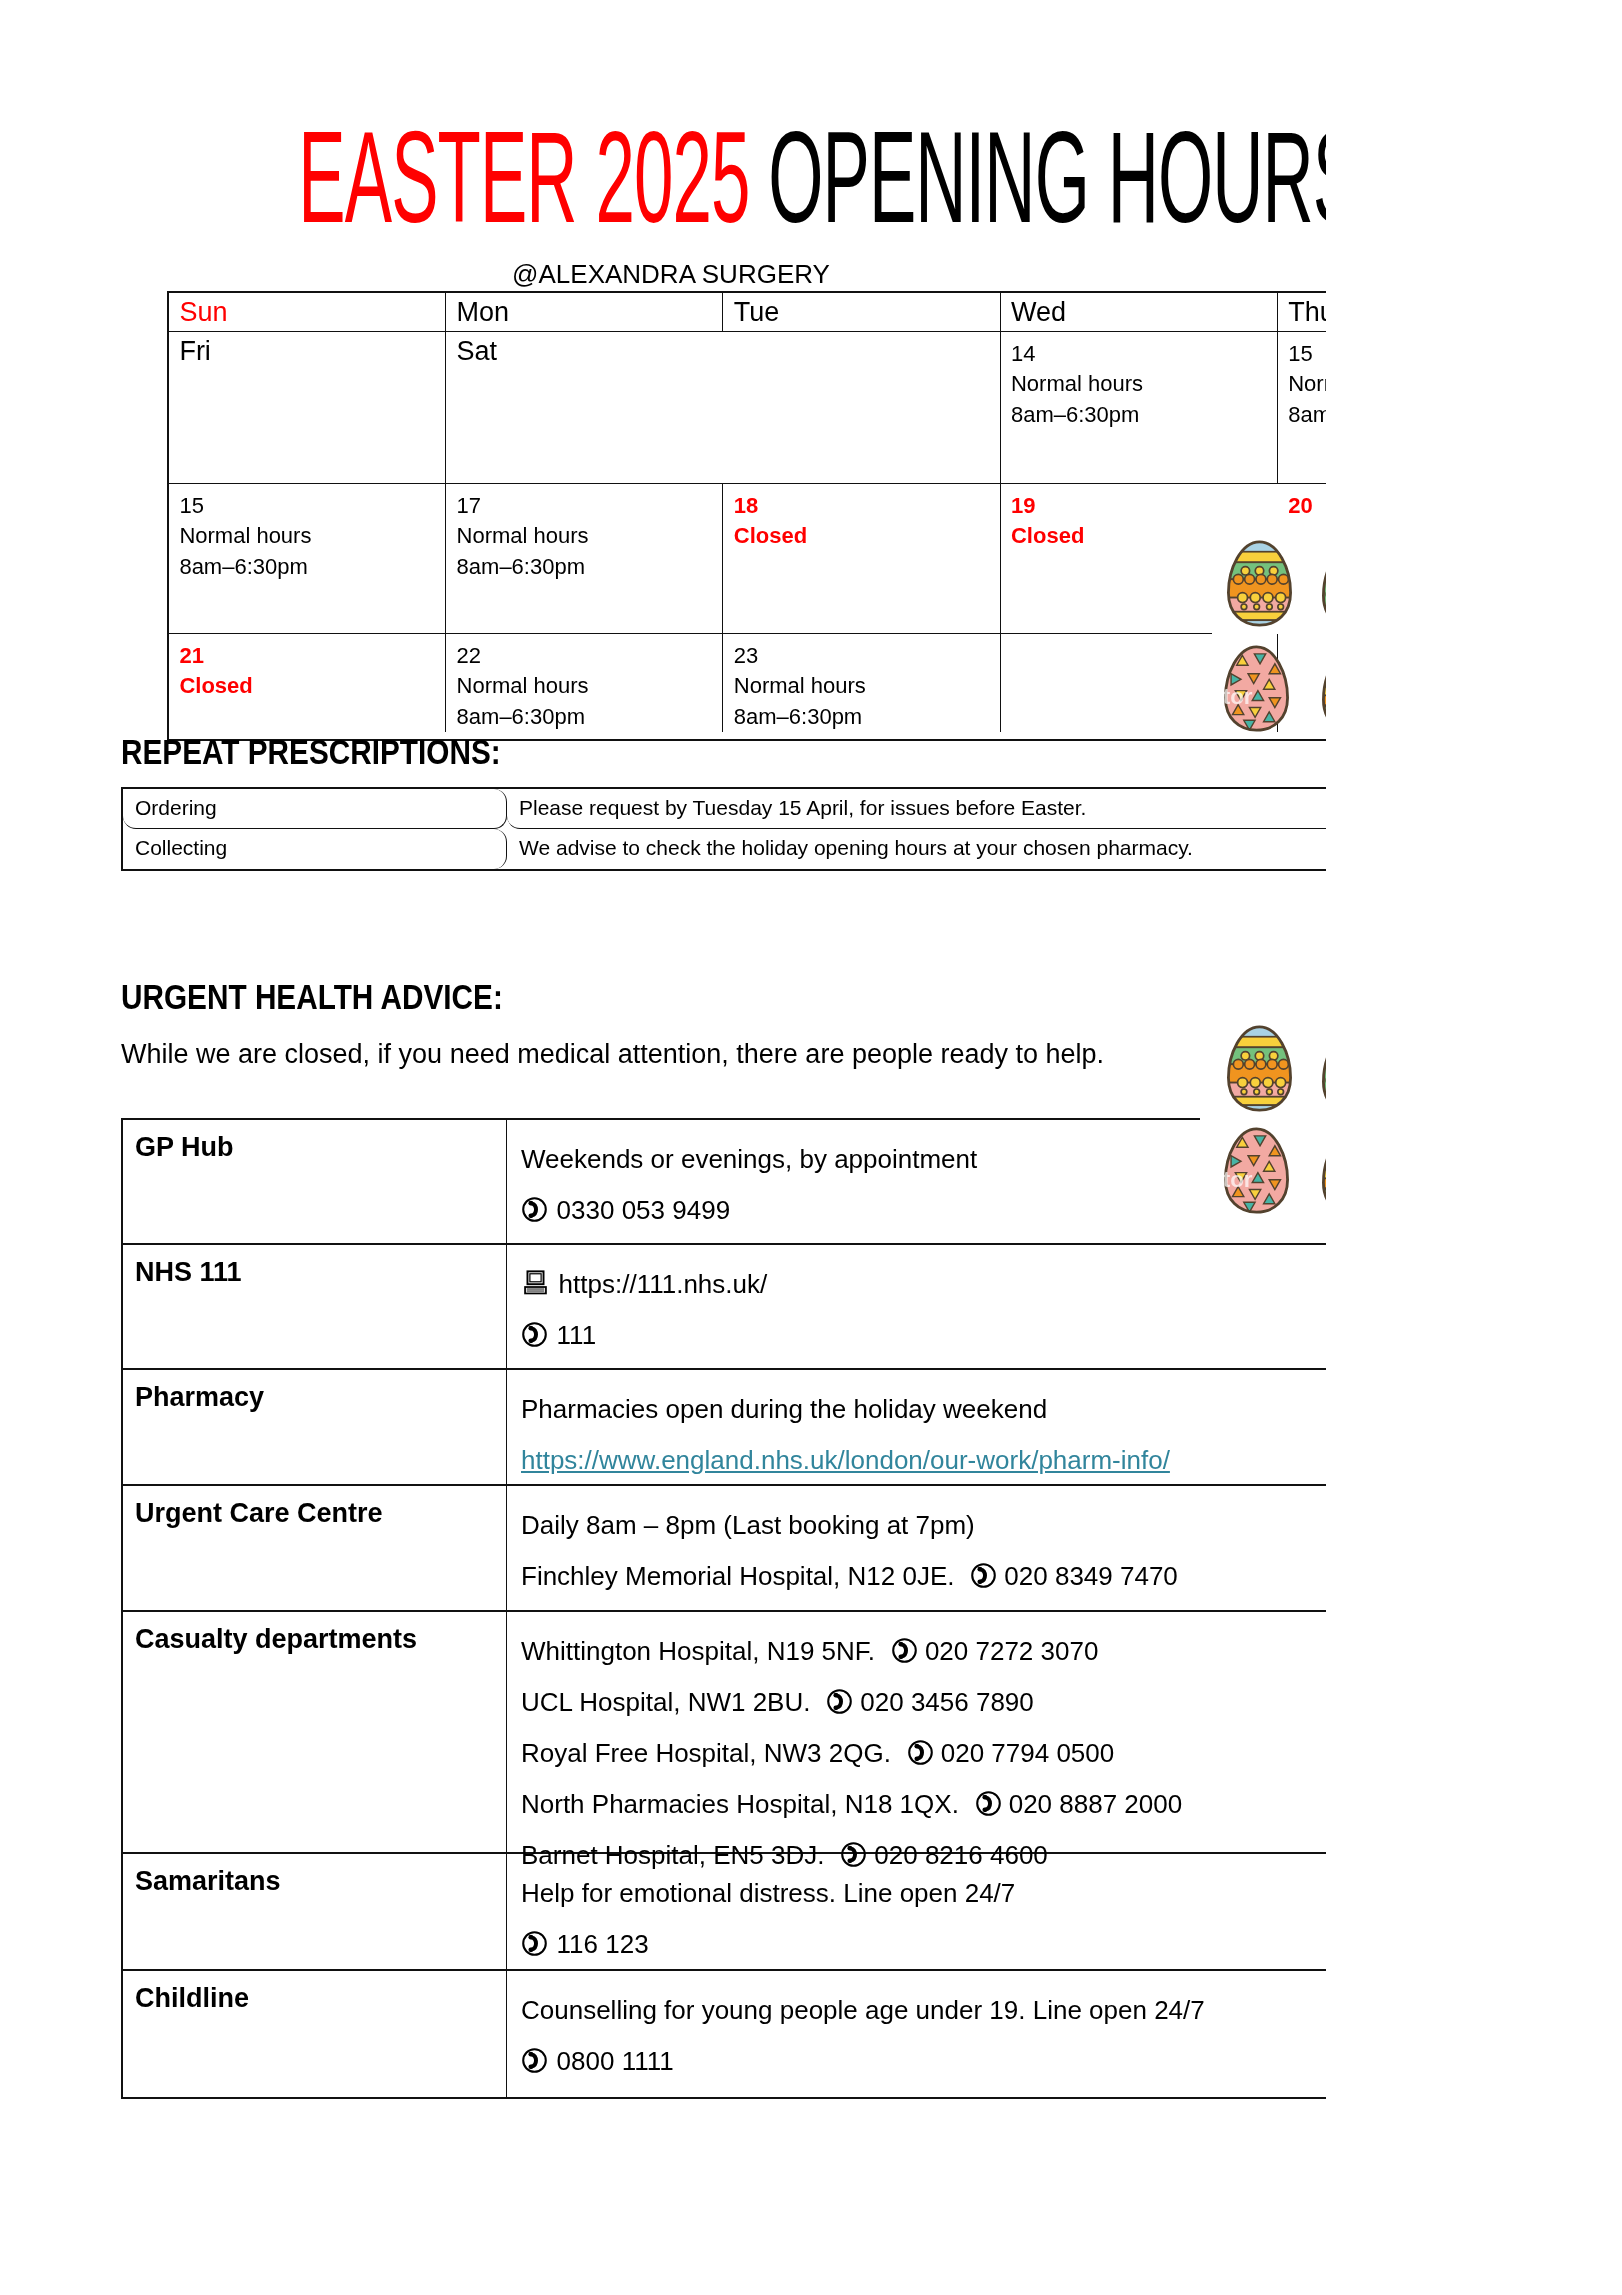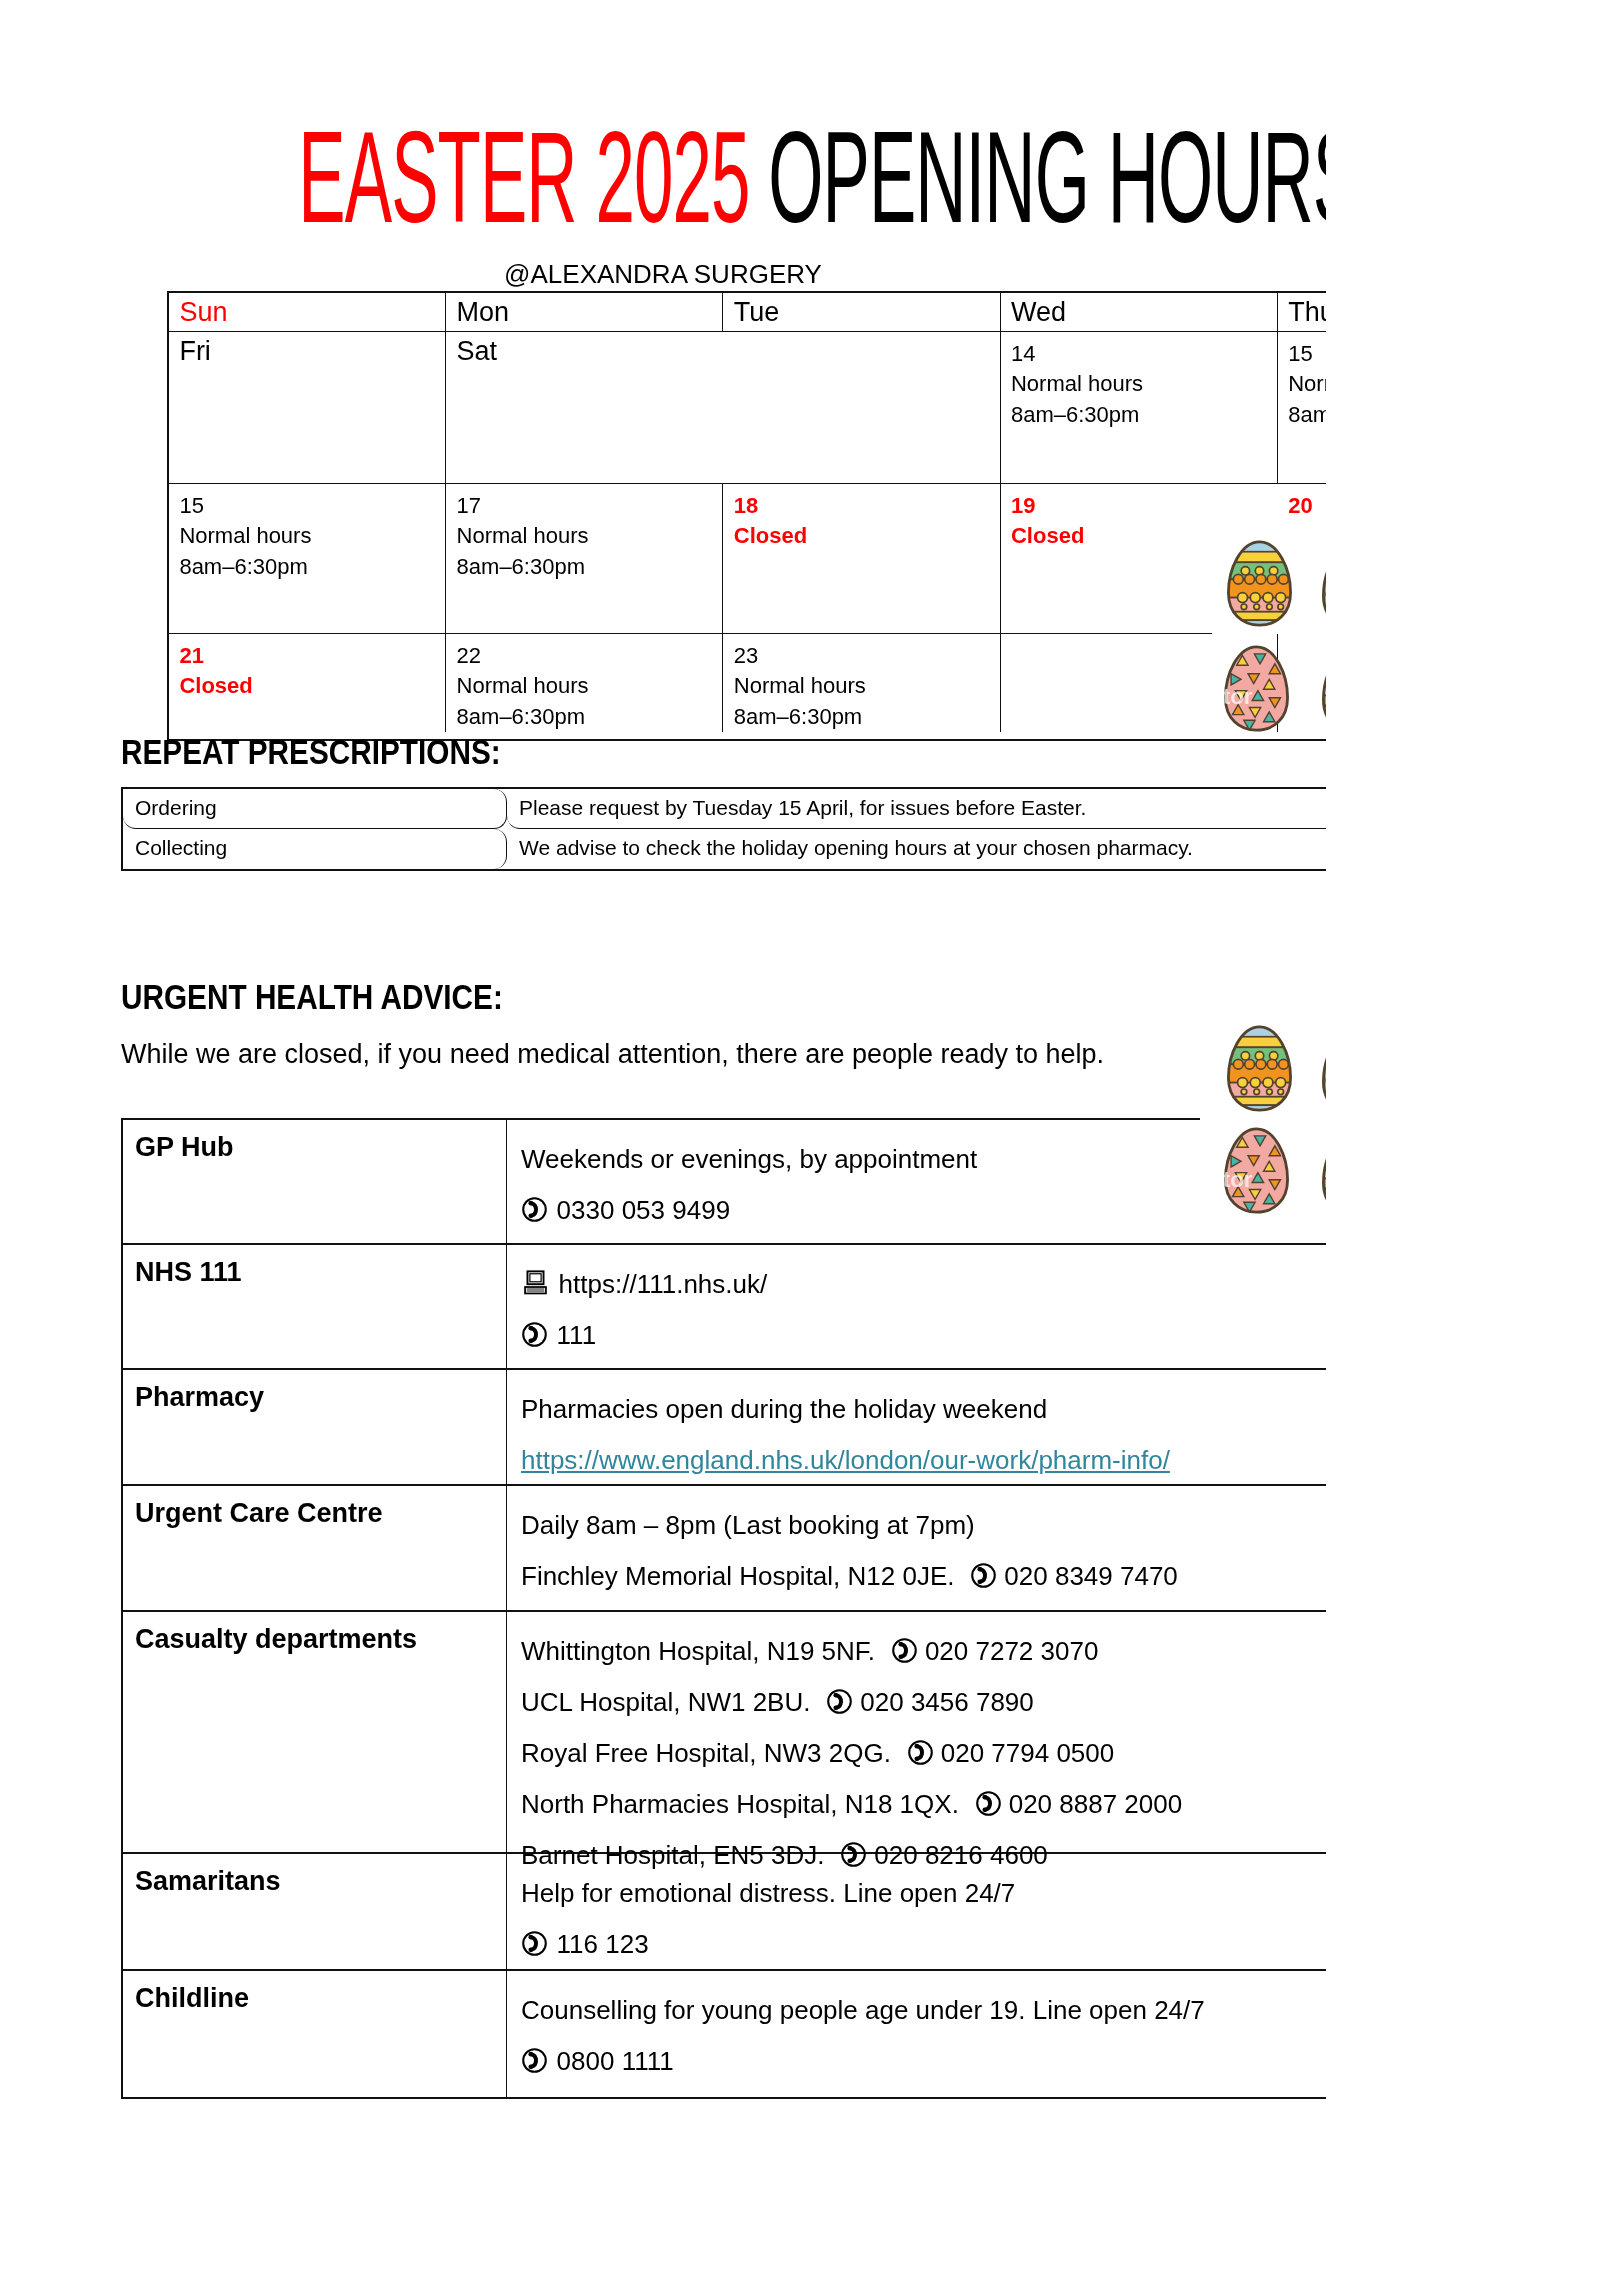--- a/index.html
+++ b/index.html
@@ -3,21 +3,21 @@
 <meta charset="utf-8">
 <style>
   html,body{margin:0;padding:0;background:#fff;}
   .page{position:relative;width:1326px;height:2295px;background:#fff;overflow:hidden;
         font-family:"Liberation Sans",sans-serif;color:#000;}
   
   .title{position:absolute;top:97px;left:0;width:100%;text-align:center;
          font-size:129px;line-height:1.25;letter-spacing:-1.7px;white-space:nowrap;
          transform:scaleX(.55);transform-origin:50% 50%;}
   .title .red{color:#FF0000;}
-  .subtitle{position:absolute;top:259px;left:0;width:100%;text-align:center;font-size:26px;}
+  .subtitle{position:absolute;top:259px;left:8px;width:100%;text-align:center;font-size:26px;}
   
   .cal{position:absolute;left:119px;top:291px;width:1386px;border:2.6px solid #111;
        display:grid;grid-template-columns:repeat(5,1fr);grid-template-rows:39px 152px 150px;margin-left:48px;}
   .cal>div{border-right:1.7px solid #111;border-bottom:1.7px solid #111;box-sizing:border-box;}
   .cal>div:nth-child(7n){border-right:none;}
   .cal>div:nth-child(n+15){border-bottom:none;}
   .cal .hd{font-size:27px;padding:4.3px 0 0 10.4px;}
   .cal .bd{font-size:22px;line-height:1.38;padding:7px 3.5px 0 10.4px;}
   .red{color:#FF0000;}
   .bold{font-weight:bold;}

